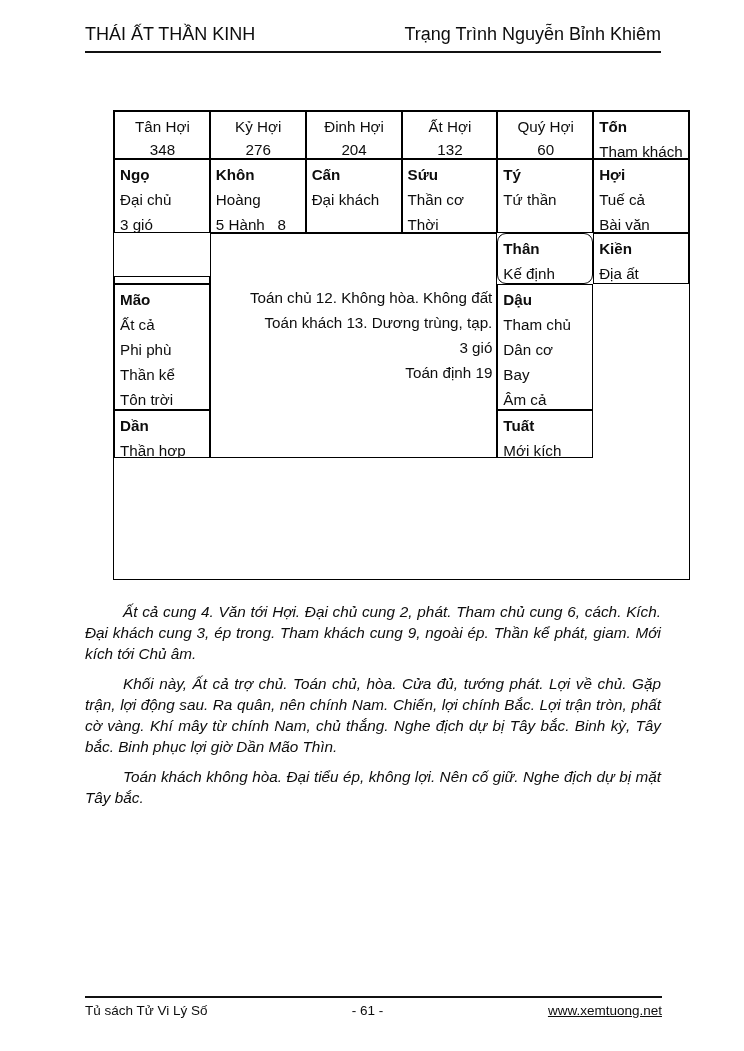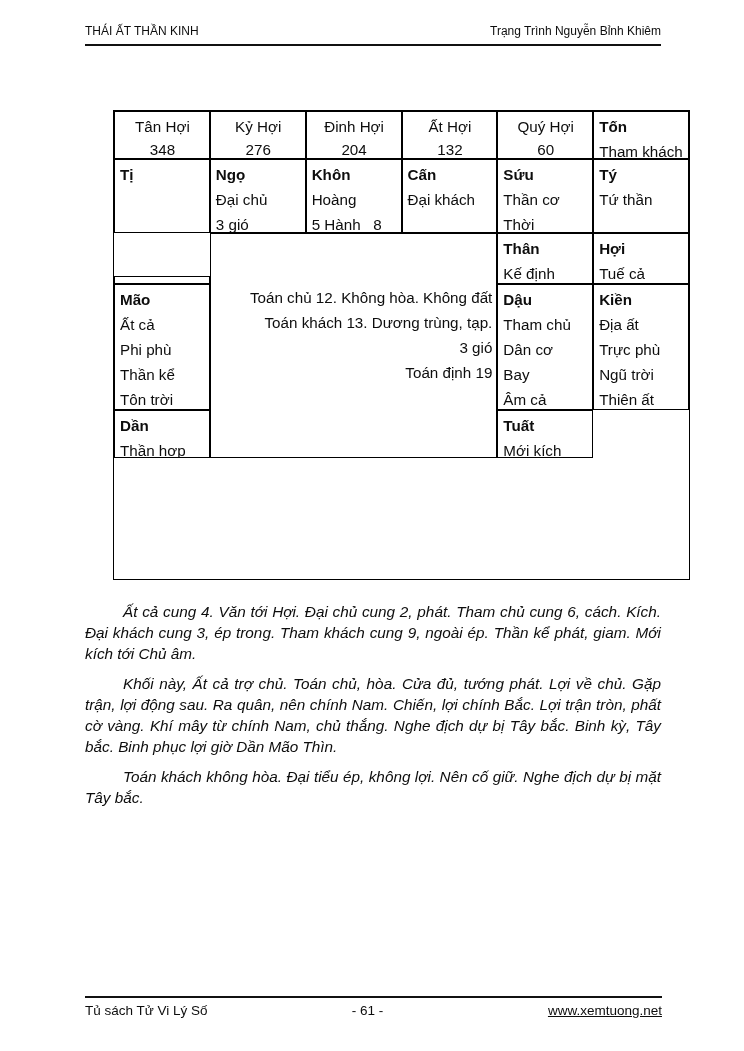--- a/index.html
+++ b/index.html
@@ -11,21 +11,21 @@
     background: #ffffff;
     font-family: "Liberation Sans", sans-serif;
     color: #0d0d0d;
     overflow: hidden;
   }
 
   
   .page-header {
     position: absolute; left: 85px; top: 24px; width: 576px;
     display: flex; justify-content: space-between; align-items: flex-end;
-    font-size: 12px; padding-bottom: 6px;
+    font-size: 18px; padding-bottom: 6px;
     border-bottom: 2px solid #111;
   }
 
   
   .chart {
     position: absolute; left: 113px; top: 110px;
     width: 577px; height: 470px;
     display: grid;
     grid-template-columns: repeat(6, 1fr);
     grid-template-rows: 48px 74px 51px 126px 48px auto;
@@ -41,21 +41,21 @@
   .cell .cl { white-space: pre-wrap; }
   .b { font-weight: bold; }
   .hdr-cell { text-align: center; line-height: 23px; padding-top: 3px; }
   .center-cell {
     grid-column: 2 / 5; grid-row: 3 / 6;
     text-align: right;
     padding-top: 51px;
     line-height: 25px;
   }
   .c1r3 { grid-column: 1; grid-row: 3; margin-top: 43px; }
-  .c5r3 { grid-column: 5; grid-row: 3; }
+  .c5r3 { grid-column: 5; grid-row: 3; border-radius: 9px; }
   .c1r4 { grid-column: 1; grid-row: 4; }
   .c5r4 { grid-column: 5; grid-row: 4; }
   .c1r5 { grid-column: 1; grid-row: 5; }
   .c5r5 { grid-column: 5; grid-row: 5; }
 
   
   .body-text {
     position: absolute; left: 85px; top: 601px; width: 576px;
     font-size: 15.3px; line-height: 21px; font-style: italic;
   }
@@ -108,23 +108,20 @@
     <div class="cell hdr-cell">
       <div class="cl">Quý Hợi</div>
       <div class="cl">60</div>
     </div>
 
     <div class="cell">
       <div class="cl b">Tốn</div>
       <div class="cl">Tham khách</div>
     </div>
     <div class="cell">
-      <div class="cl b">Tị</div>
-    </div>
-    <div class="cell">
       <div class="cl b">Ngọ</div>
       <div class="cl">Đại chủ</div>
       <div class="cl">3 gió</div>
     </div>
     <div class="cell">
       <div class="cl b">Khôn</div>
       <div class="cl">Hoàng</div>
       <div class="cl">5 Hành   8 gió</div>
     </div>
 

